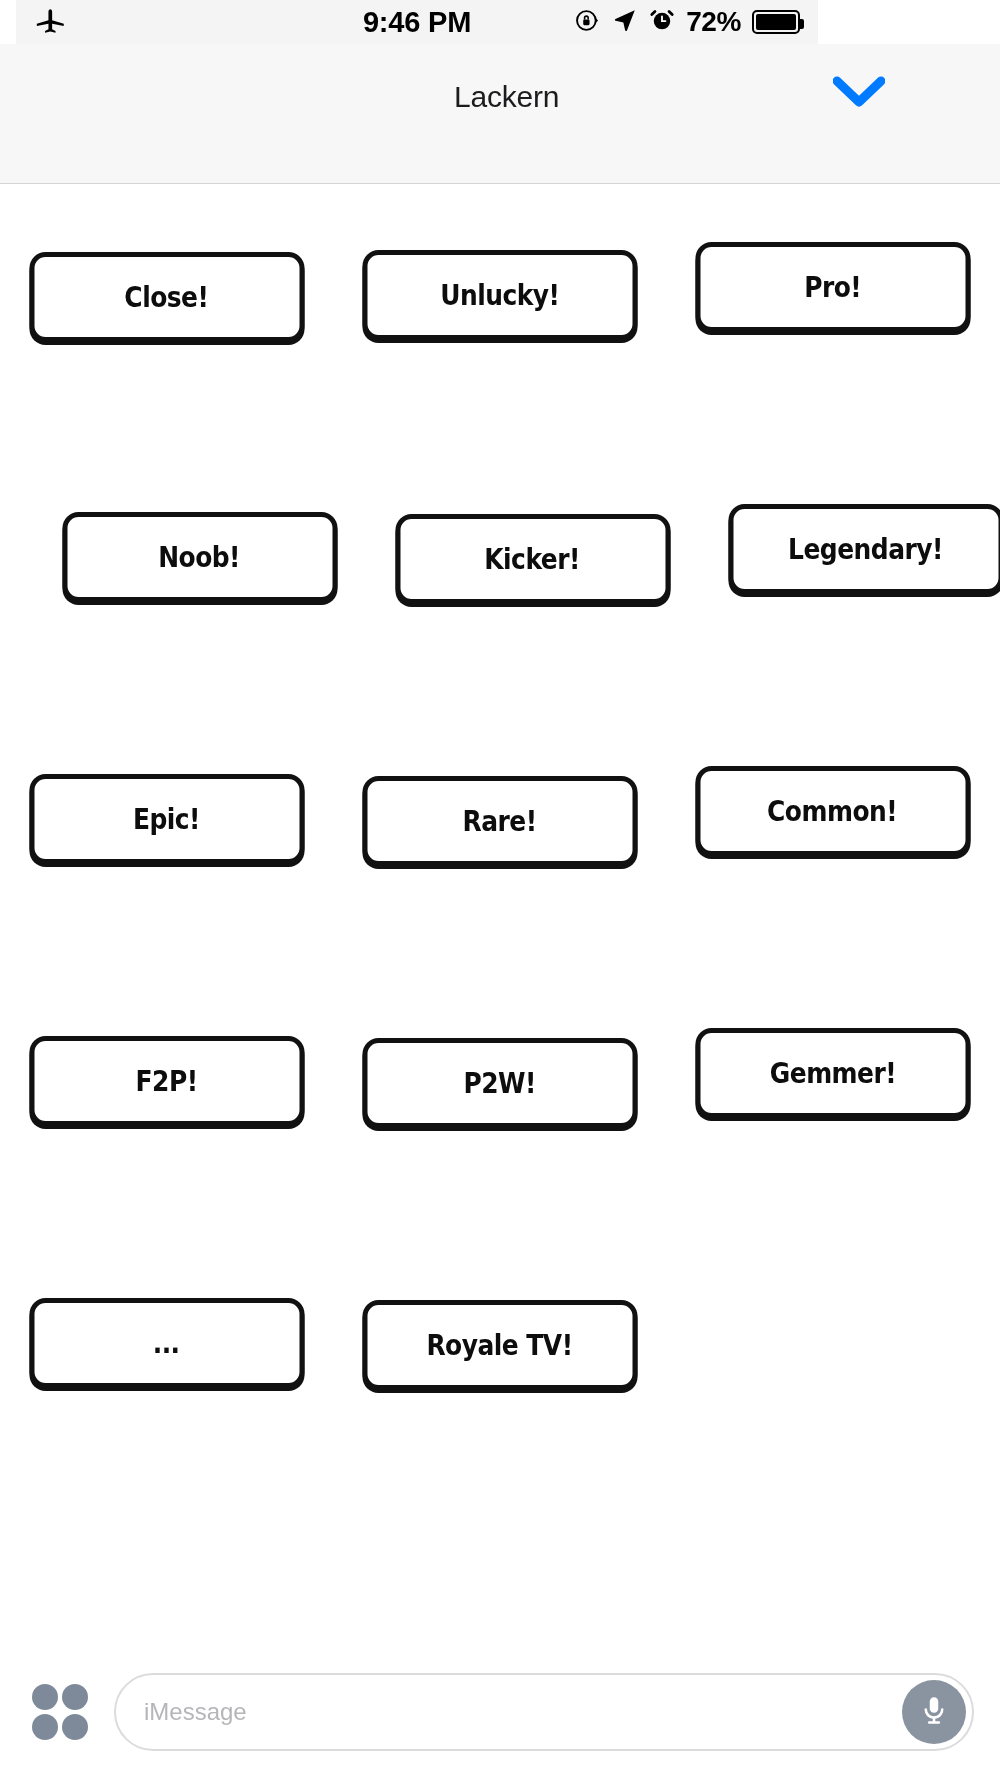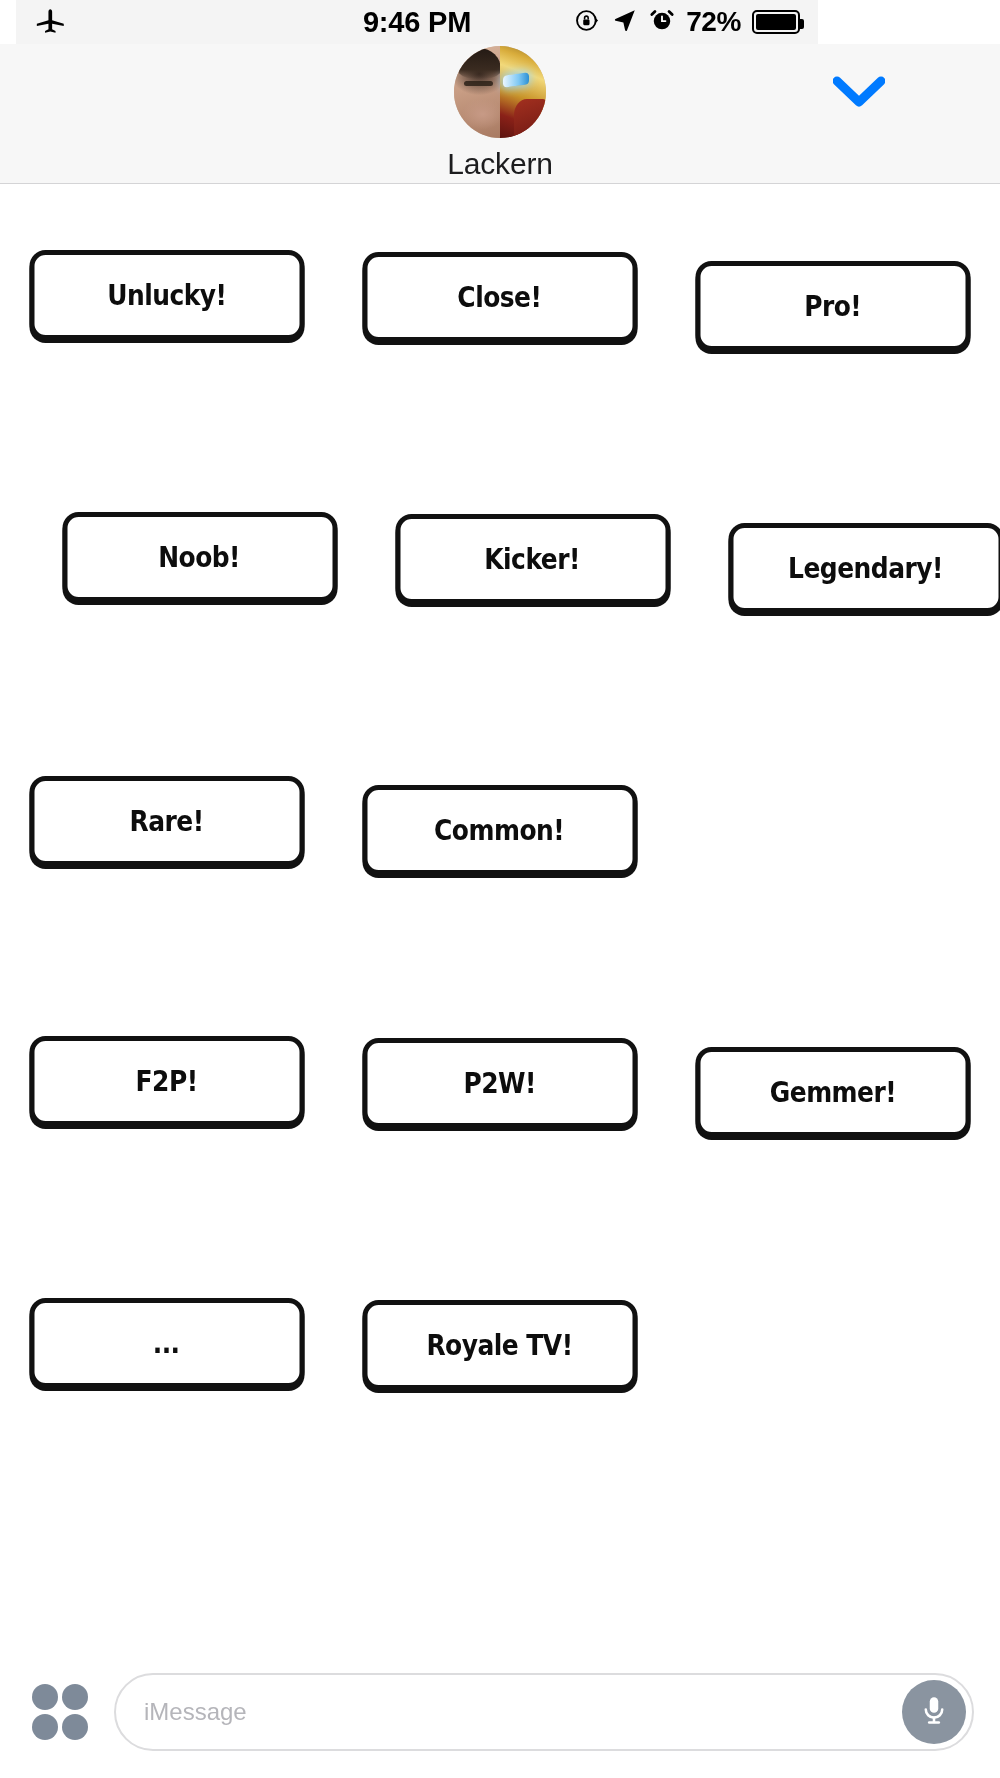--- a/index.html
+++ b/index.html
@@ -97,21 +97,20 @@
     border-bottom: 1px solid #d4d4d6;
     box-sizing: border-box;
   }
   .avatar-wrap {
     position: absolute;
     left: 50%;
     transform: translateX(-50%);
     top: 2px;
     width: 92px;
     display: flex;
-    flex-direction: column;
     align-items: center;
   }
   .avatar {
     width: 92px;
     height: 92px;
     border-radius: 50%;
     overflow: hidden;
     position: relative;
     background: #cbb6a4;
   }
@@ -243,21 +242,21 @@
   }
   
   .row-0 { top: 57px; }
   .row-1 { top: 319px; margin-left: 33px; }
   .row-2 { top: 581px; }
   .row-3 { top: 843px; }
   .row-4 { top: 1105px; }
 
   .cell-a .sticker-btn { top: 8px; }
   .cell-b .sticker-btn { top: 10px; }
-  .cell-c .sticker-btn { top: 19px; text-align: right; }
+  .cell-c .sticker-btn { top: 0; text-align: right; }
 
   
   .bottom-bar {
     position: absolute;
     bottom: 0;
     left: 0;
     width: 1000px;
     height: 133px;
     background: #ffffff;
     display: flex;
@@ -377,28 +376,28 @@
       <svg width="52" height="34" viewBox="0 0 52 34" aria-hidden="true">
         <path d="M4 6 L26 27 L48 6" fill="none" stroke="#007AFF" stroke-width="9" stroke-linecap="round" stroke-linejoin="round"></path>
       </svg>
     </span>
   </div>
 </div>
 
 <div class="sticker-area">
 
   <div class="sticker-row row-0">
+    <div class="sticker-cell cell-b">
+      <div class="sticker-btn">
+        <span class="label">Close!</span>
+      </div>
+    </div>
     <div class="sticker-cell cell-a">
       <div class="sticker-btn">
         <span class="label">Unlucky!</span>
-      </div>
-    </div>
-    <div class="sticker-cell cell-b">
-      <div class="sticker-btn">
-        <span class="label">Close!</span>
       </div>
     </div>
     <div class="sticker-cell cell-c">
       <div class="sticker-btn">
         <span class="label">Pro!</span>
       </div>
     </div>
   </div>
 
   <div class="sticker-row row-1">
@@ -413,20 +412,25 @@
       </div>
     </div>
     <div class="sticker-cell cell-c">
       <div class="sticker-btn">
         <span class="label">Legendary!</span>
       </div>
     </div>
   </div>
 
   <div class="sticker-row row-2">
+    <div class="sticker-cell cell-a">
+      <div class="sticker-btn">
+        <span class="label">Epic!</span>
+      </div>
+    </div>
     <div class="sticker-cell cell-b">
       <div class="sticker-btn">
         <span class="label">Rare!</span>
       </div>
     </div>
     <div class="sticker-cell cell-c">
       <div class="sticker-btn">
         <span class="label">Common!</span>
       </div>
     </div>

